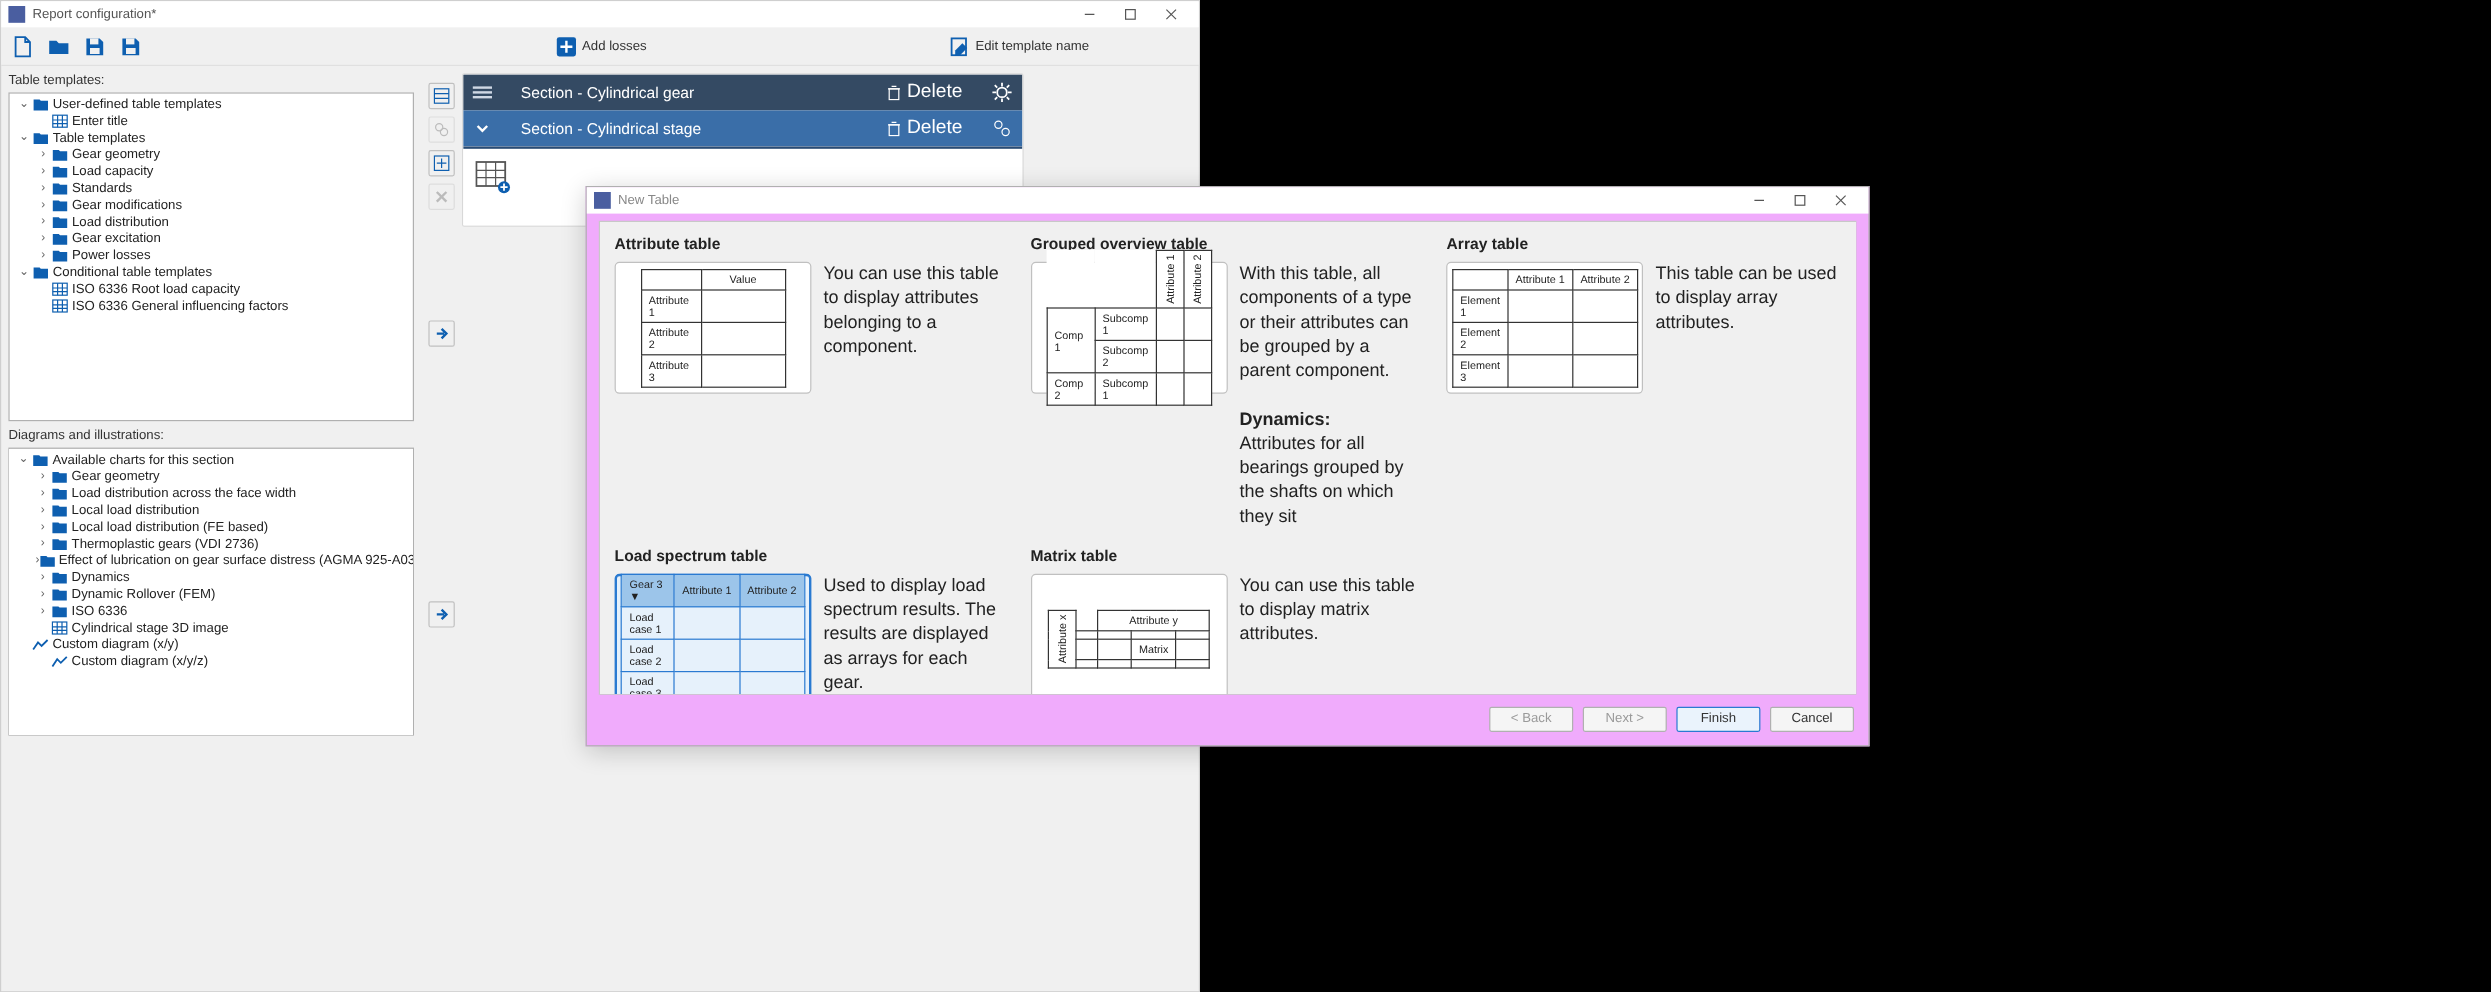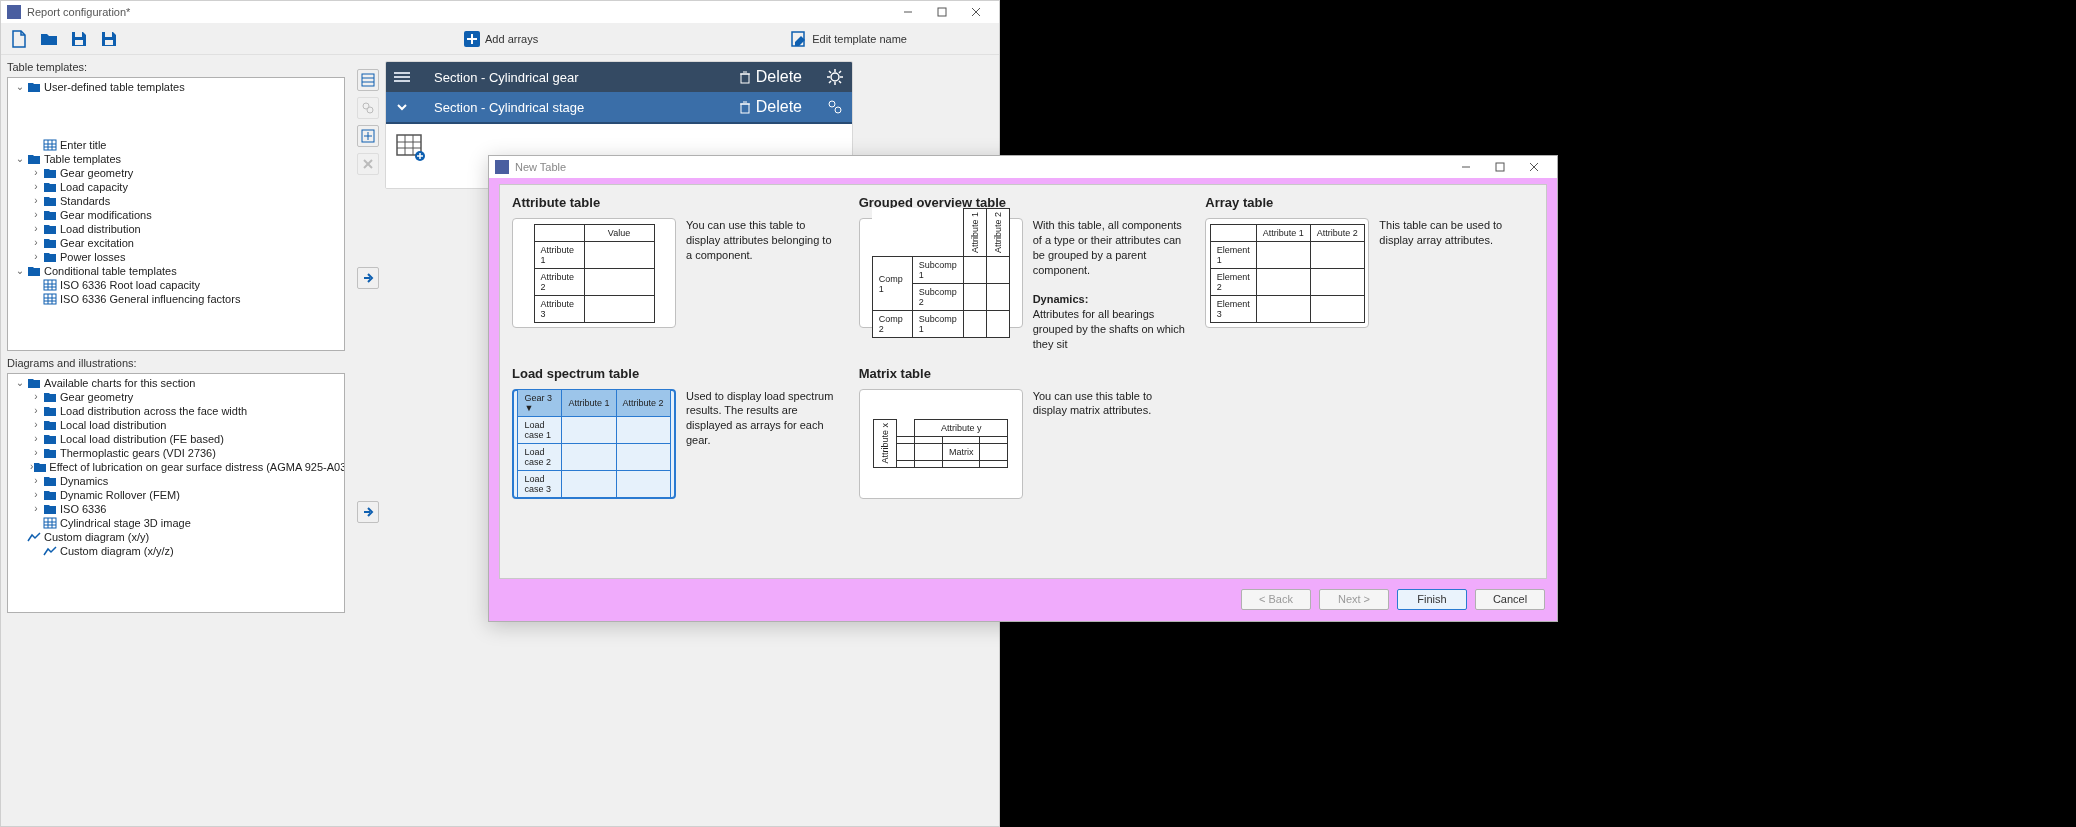--- a/index.html
+++ b/index.html
@@ -53,21 +53,21 @@
 .dlg-titlebar .app-icon { width: 14px; height: 14px; background: #4a5ea0; margin-right: 6px; }
 .dlg-head { padding: 8px 14px 4px; }
 .dlg-head h3 { font-size: 12px; font-weight: bold; color: #222; margin-bottom: 4px; }
 .dlg-head p { font-size: 11px; color: #444; }
 .dlg-content { flex: 1; border: 1px solid #c8c8c8; margin: 6px 10px; background: #f0f0f0; padding: 10px 12px; overflow: auto; }
 .type-grid { display: grid; grid-template-columns: repeat(3, 1fr); gap: 14px 18px; }
 .type-col h4 { font-size: 13px; font-weight: 600; margin-bottom: 8px; color: #222; }
 .type-row { display: flex; gap: 10px; align-items: flex-start; }
 .type-card { width: 164px; height: 110px; border: 1px solid #c0c0c0; background: #fff; border-radius: 4px; display: flex; align-items: center; justify-content: center; flex-shrink: 0; }
 .type-card.selected { border: 2px solid #2a7ad1; background: #e6f1fb; }
-.type-desc { font-size: 11px; color: #222; line-height: 1.35; }
+.type-desc { font-size: 15px; color: #222; line-height: 1.35; }
 .mini-table { border-collapse: collapse; }
 .mini-table td, .mini-table th { border: 1px solid #333; font-size: 9px; padding: 3px 6px; text-align: left; color: #222; background: #fff; }
 .type-card.selected .mini-table td, .type-card.selected .mini-table th { background: #e6f1fb; border-color: #2a7ad1; }
 .type-card.selected .mini-table .hcell { background: #9cc5ea; }
 .vtext { writing-mode: vertical-rl; transform: rotate(180deg); font-size: 9px; }
 
 .dlg-footer { height: 36px; display: flex; justify-content: flex-end; align-items: center; gap: 8px; padding: 0 12px 8px; }
 .dlg-btn { min-width: 70px; height: 21px; border: 1px solid #b0b0b0; background: #f5f5f5; font-size: 11px; color: #333; border-radius: 2px; }
 .dlg-btn.disabled { color: #9a9a9a; }
 .dlg-btn.primary { border-color: #2a7ad1; background: #eaf3fc;}
@@ -126,21 +126,21 @@
       </div>
     <div style="width:310px"></div>
     <div class="toolbar-action">
       <div class="ic">
           <svg viewBox="0 0 18 18">
             <rect x="1" y="1" width="16" height="16" rx="2" fill="#0e5fb0"></rect>
             <line x1="9" y1="4" x2="9" y2="14" stroke="#fff" stroke-width="2"></line>
             <line x1="4" y1="9" x2="14" y2="9" stroke="#fff" stroke-width="2"></line>
           </svg>
         </div>
-      <span>Add arrays</span>
+      <span>Add losses</span>
     </div>
     <div style="width:220px"></div>
     <div class="toolbar-action">
       <div class="ic">
           <svg viewBox="0 0 18 18">
             <rect x="2" y="2" width="12" height="14" fill="none" stroke="#0e5fb0" stroke-width="1.5"></rect>
             <path d="M11 6l4 4-6 6H5v-4z" fill="#0e5fb0"></path>
           </svg>
         </div>
       <span>Edit template name</span>
@@ -153,21 +153,21 @@
       <div class="tree-box" id="tree1">
           <div class="tree-row" style="padding-left: 6px;">
             <span class="toggle">⌄</span>
             <span class="icon folder-icon">
               <svg viewBox="0 0 14 12">
                 <path d="M1 2h5l1 1h6v8H1z" fill="#0e5fb0"></path>
               </svg>
             </span>
             <span>User-defined table templates</span>
           </div>
-          <div class="tree-row" style="padding-left: 22px; margin-top: 44px;">
+          <div class="tree-row" style="padding-left: 22px;">
             <span class="toggle"></span>
             <span class="icon table-icon">
               <svg viewBox="0 0 14 12">
                 <rect x="1" y="1" width="12" height="10" fill="none" stroke="#0e5fb0"></rect>
                 <line x1="1" y1="5" x2="13" y2="5" stroke="#0e5fb0"></line>
                 <line x1="1" y1="8" x2="13" y2="8" stroke="#0e5fb0"></line>
                 <line x1="5" y1="1" x2="5" y2="11" stroke="#0e5fb0"></line>
                 <line x1="9" y1="1" x2="9" y2="11" stroke="#0e5fb0"></line>
               </svg>
             </span>

